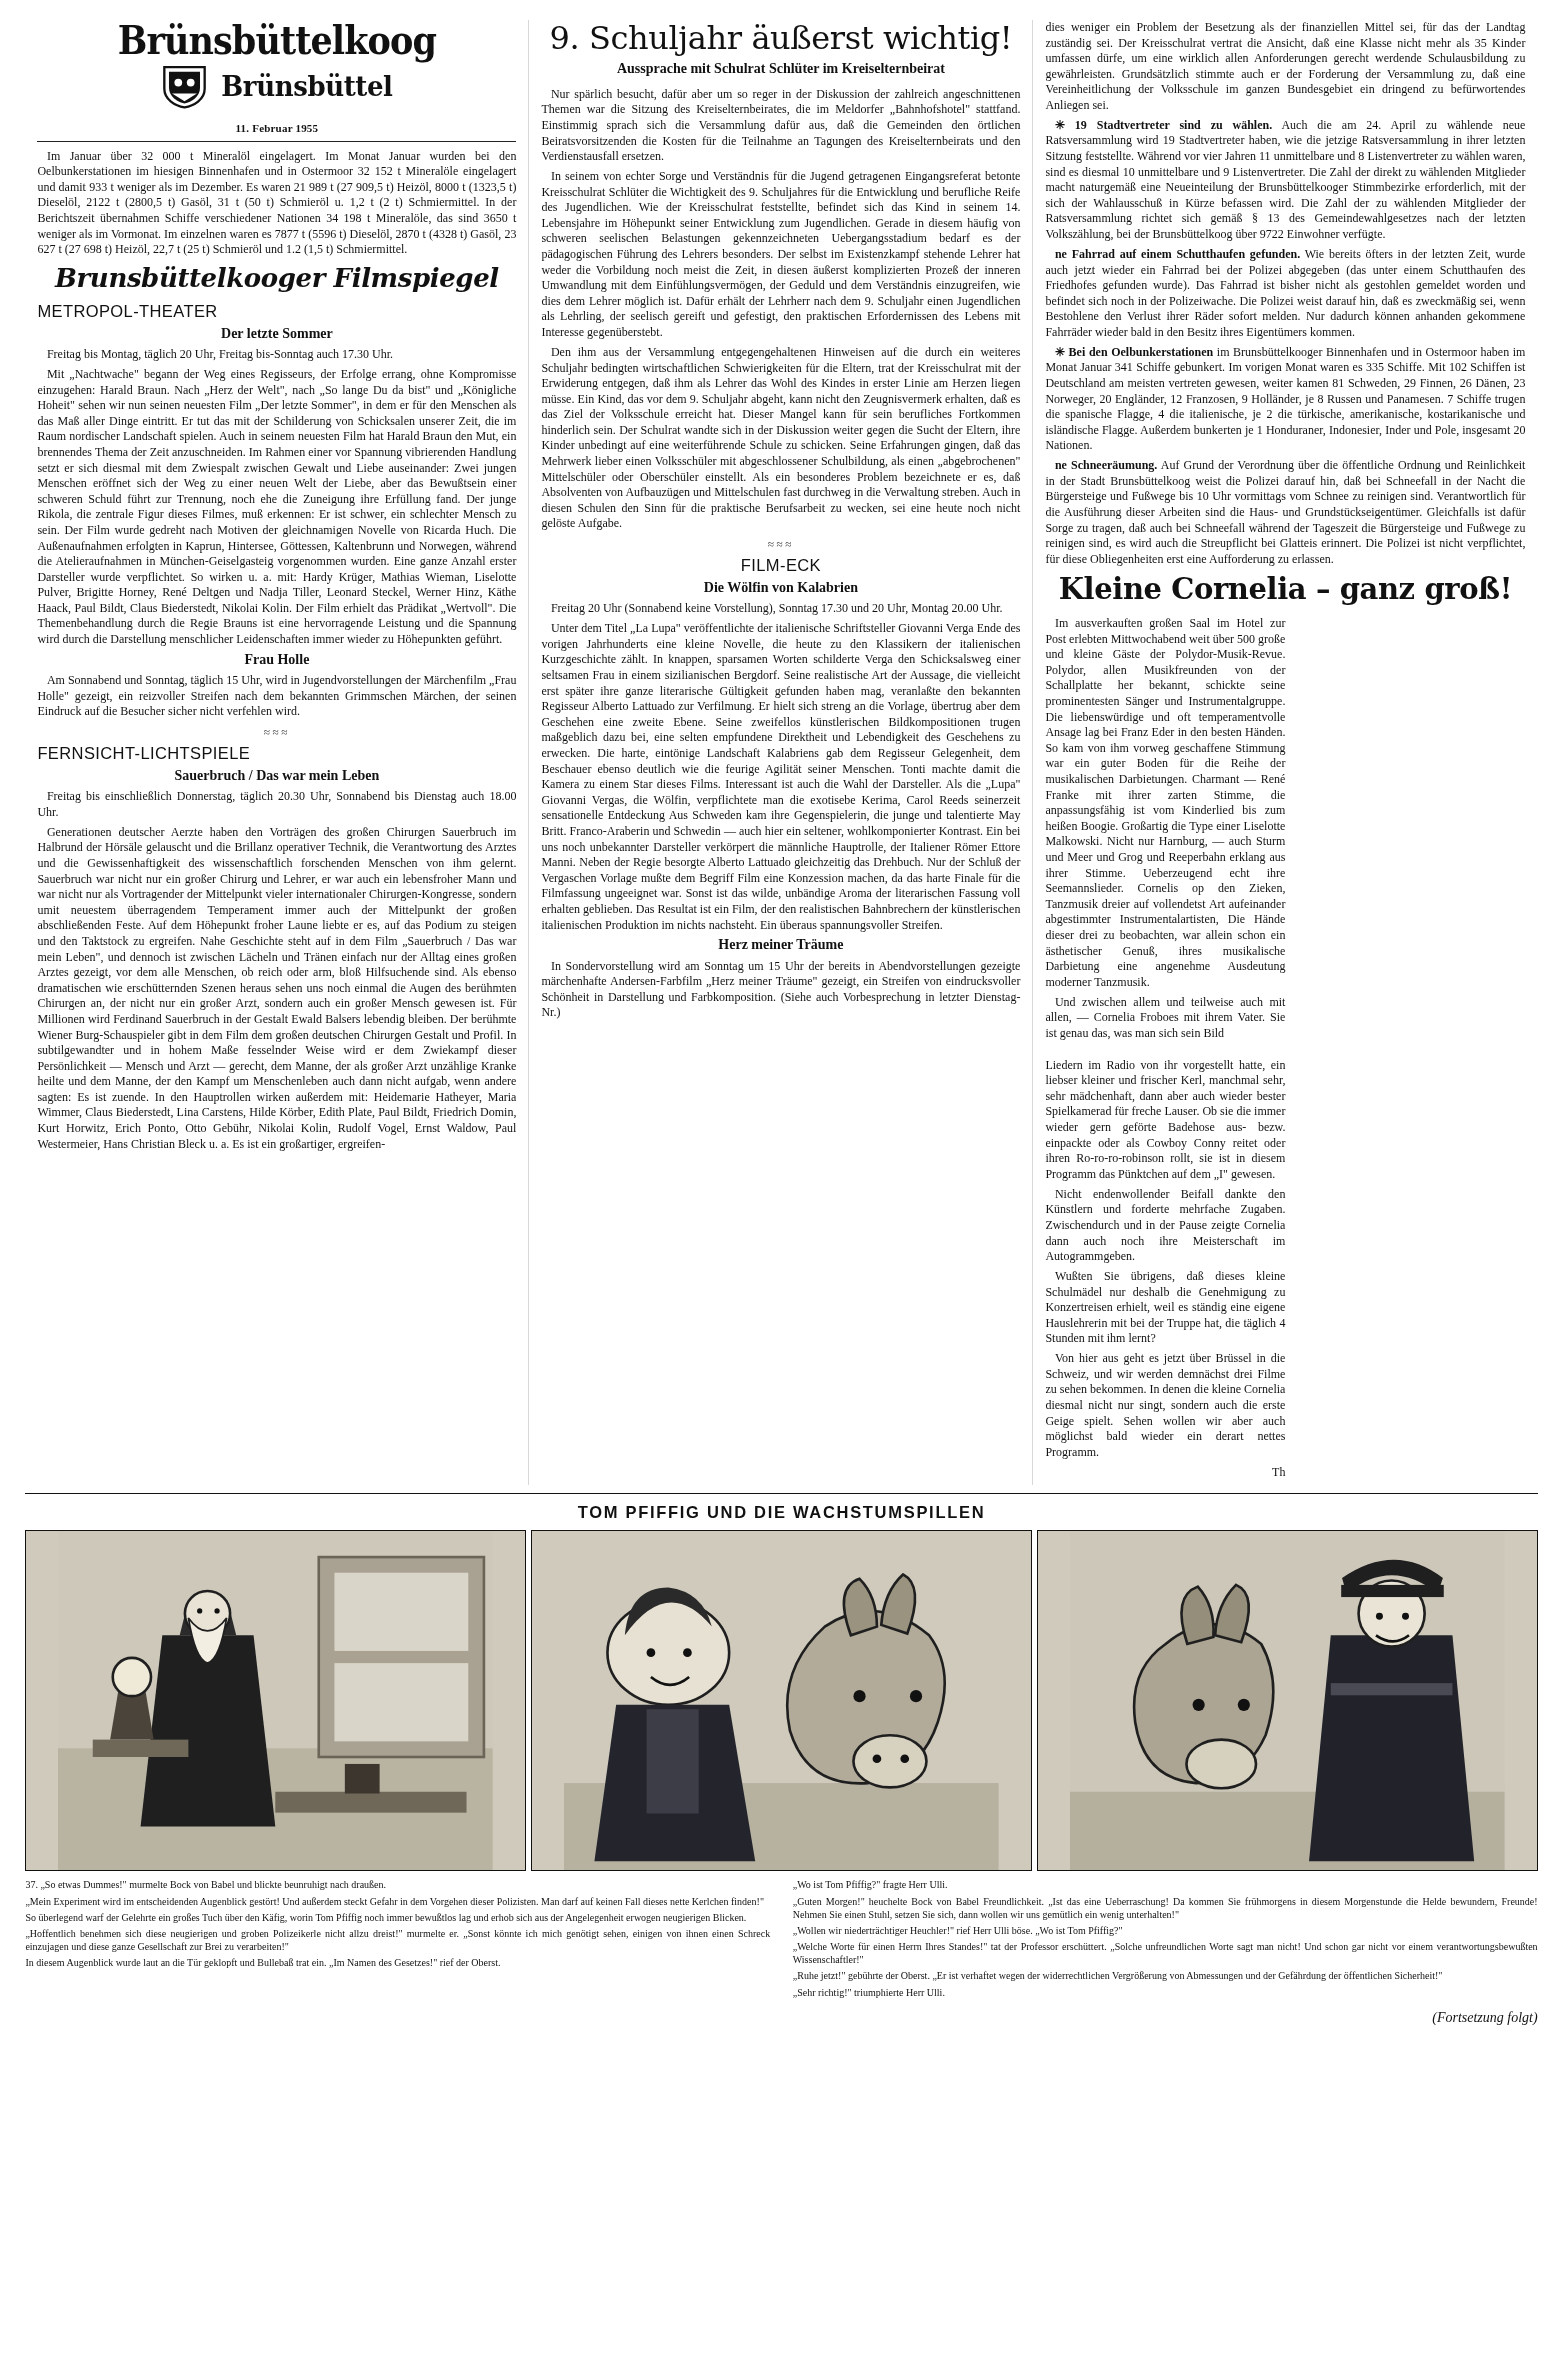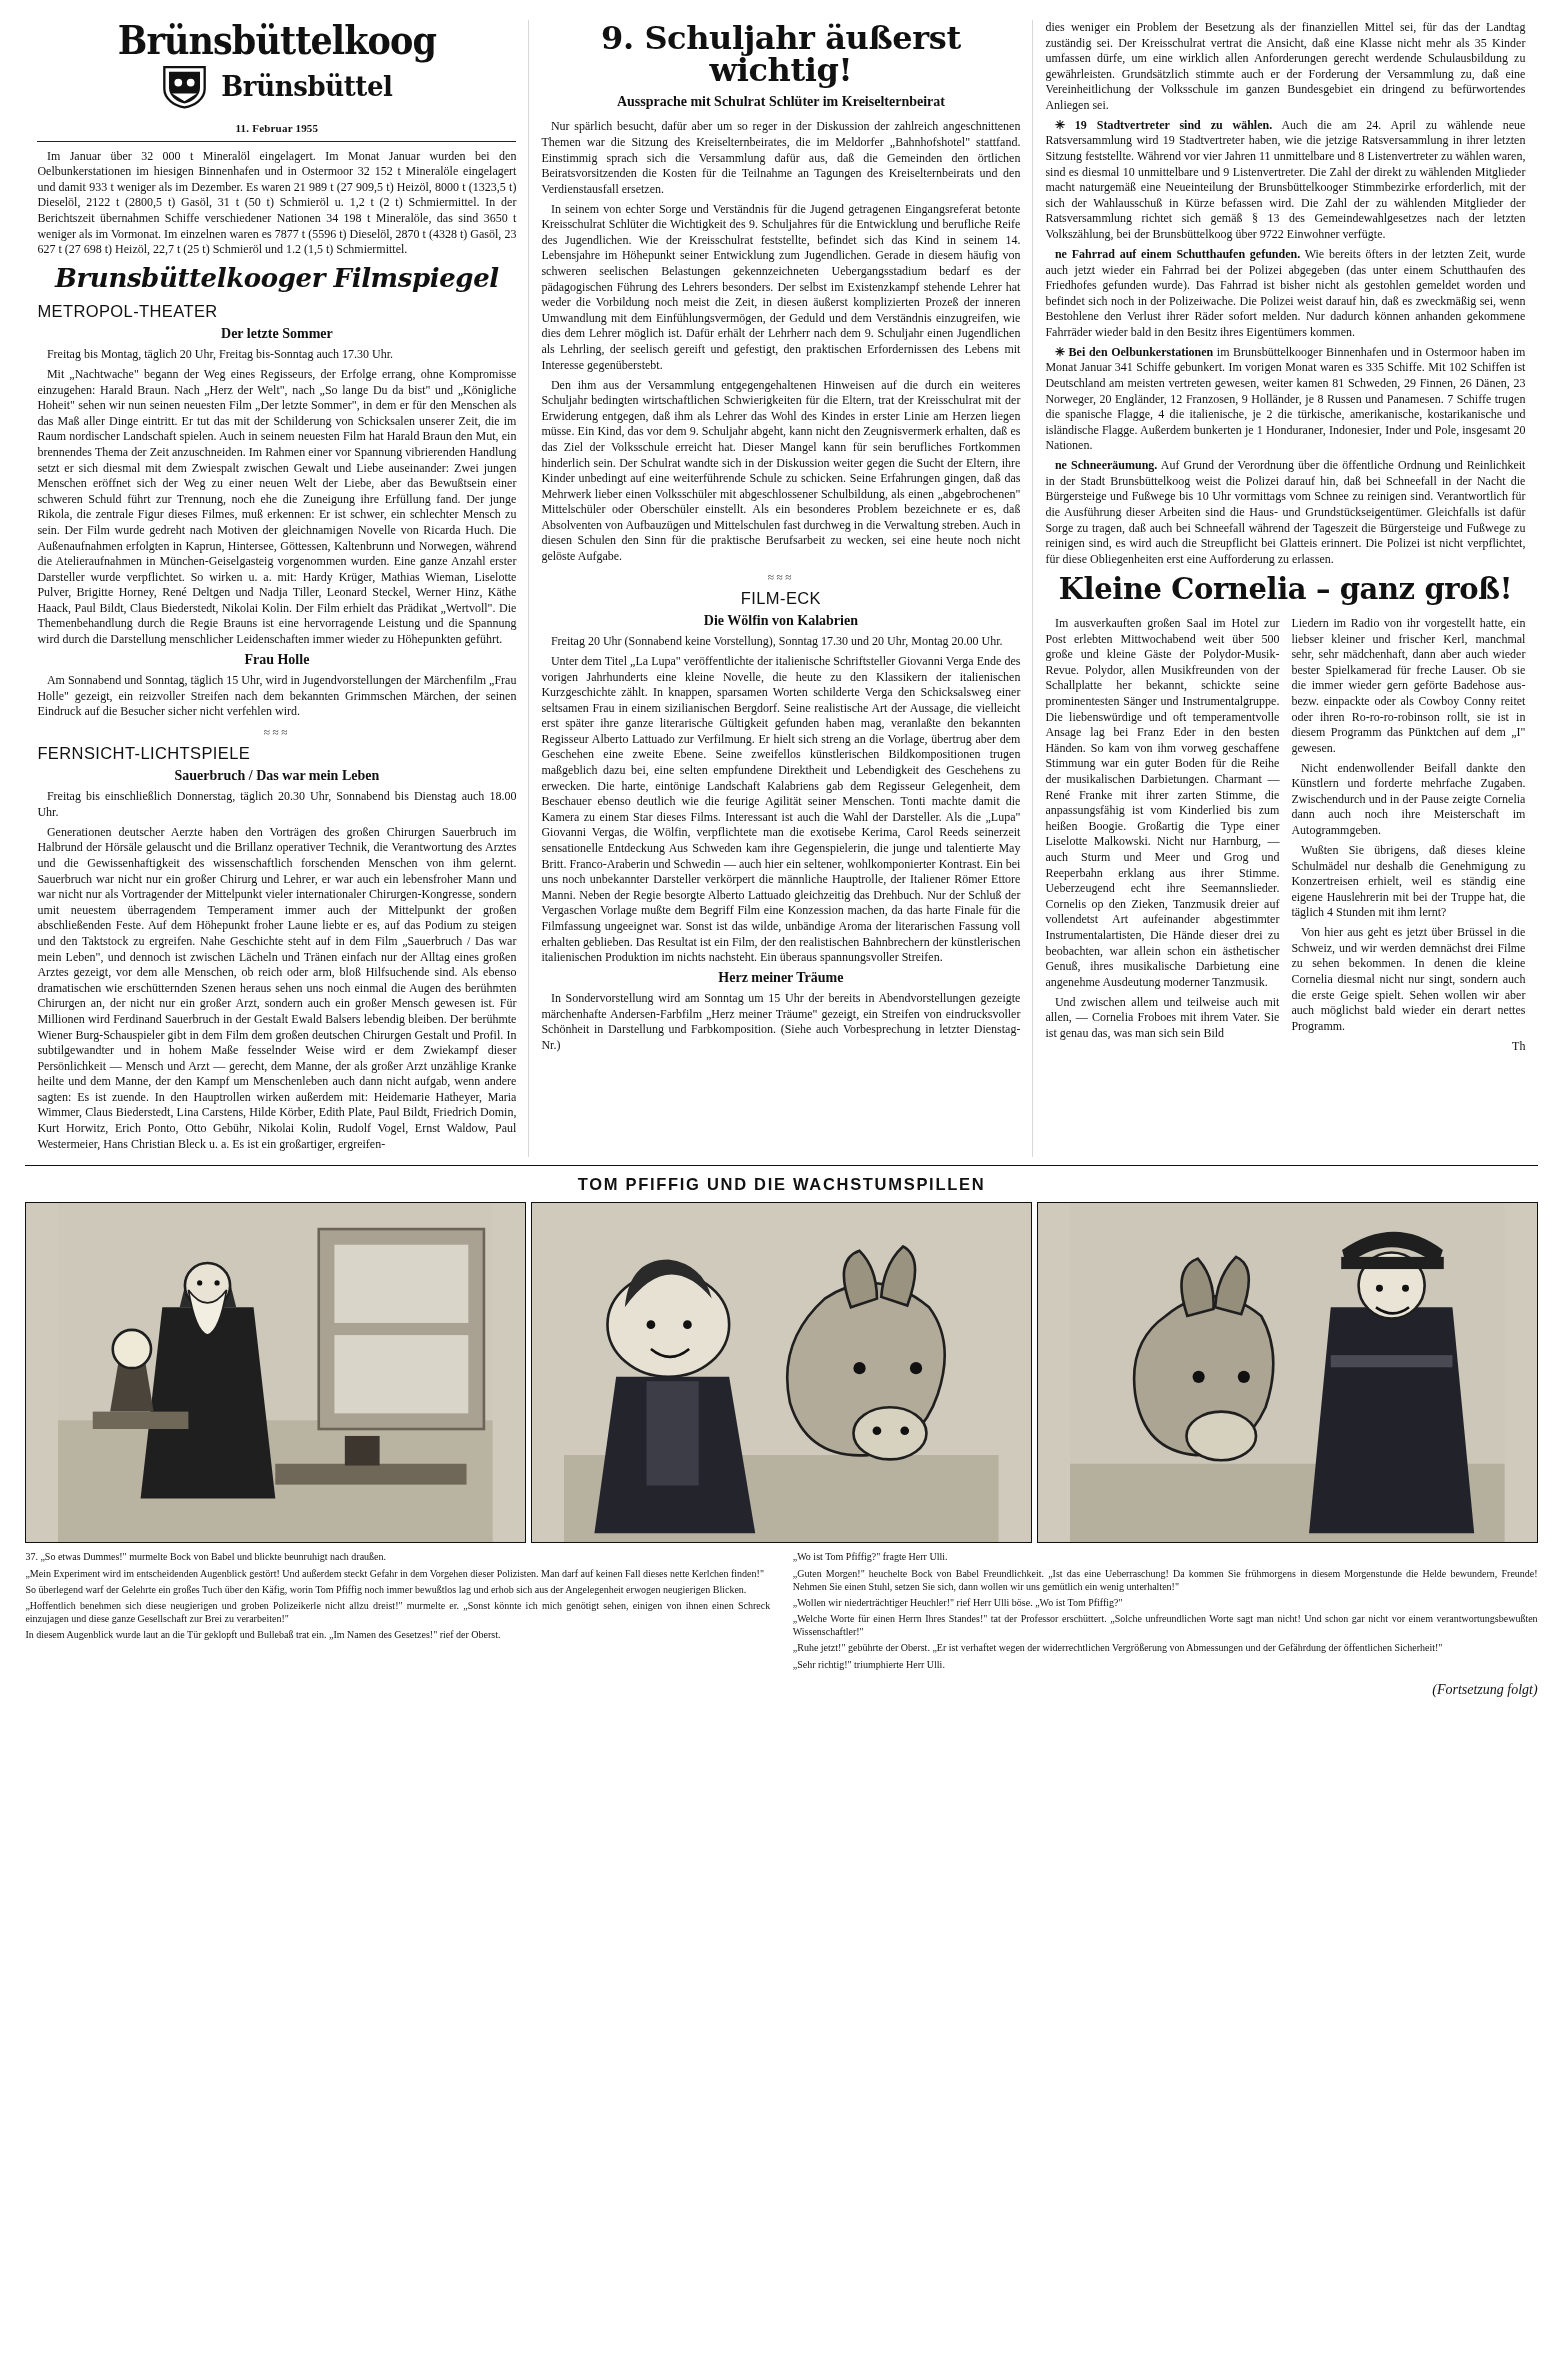--- a/index.html
+++ b/index.html
@@ -87,21 +87,21 @@
     text-align: justify;
     margin: 0 0 4.3px 0;
     hyphens: auto;
     text-indent: 0;
   }
   p.body.ind { text-indent: 9.5px; }
 
   
   .headline-main {
     font-family: "DejaVu Serif", serif;
-    font-weight: bold;
+    font-weight: normal;
     font-size: 32px;
     line-height: 1.02;
     text-align: center;
     margin: 1.7px 0 7px 0;
     letter-spacing: -0.4px;
   }
   .subhead-main {
     font-weight: bold;
     font-size: 14px;
     text-align: center;
@@ -264,21 +264,21 @@
       <p class="body ind"><span class="star">✳ 19 Stadtvertreter sind zu wählen.</span> <span>Auch die am 24. April zu wählende neue Ratsversammlung wird 19 Stadtvertreter haben, wie die jetzige Ratsversammlung in ihrer letzten Sitzung feststellte. Während vor vier Jahren 11 unmittelbare und 8 Listenvertreter zu wählen waren, sind es diesmal 10 unmittelbare und 9 Listenvertreter. Die Zahl der direkt zu wählenden Mitglieder macht naturgemäß eine Neueinteilung der Brunsbüttelkooger Stimmbezirke erforderlich, mit der sich der Wahlausschuß in Kürze befassen wird. Die Zahl der zu wählenden Mitglieder der Ratsversammlung richtet sich gemäß § 13 des Gemeindewahlgesetzes nach der letzten Volkszählung, bei der Brunsbüttelkoog über 9722 Einwohner verfügte.</span></p>
 
       <p class="body ind"><span class="star">ne Fahrrad auf einem Schutthaufen gefunden.</span> <span>Wie bereits öfters in der letzten Zeit, wurde auch jetzt wieder ein Fahrrad bei der Polizei abgegeben (das unter einem Schutthaufen des Friedhofes gefunden wurde). Das Fahrrad ist bisher nicht als gestohlen gemeldet worden und befindet sich noch in der Polizeiwache. Die Polizei weist darauf hin, daß es zweckmäßig sei, wenn Bestohlene den Verlust ihrer Räder sofort melden. Nur dadurch können anhanden gekommene Fahrräder wieder bald in den Besitz ihres Eigentümers kommen.</span></p>
 
       <p class="body ind"><span class="star">✳ Bei den Oelbunkerstationen</span> <span>im Brunsbüttelkooger Binnenhafen und in Ostermoor haben im Monat Januar 341 Schiffe gebunkert. Im vorigen Monat waren es 335 Schiffe. Mit 102 Schiffen ist Deutschland am meisten vertreten gewesen, weiter kamen 81 Schweden, 29 Finnen, 26 Dänen, 23 Norweger, 20 Engländer, 12 Franzosen, 9 Holländer, je 8 Russen und Panamesen. 7 Schiffe trugen die spanische Flagge, 4 die italienische, je 2 die türkische, amerikanische, kostarikanische und isländische Flagge. Außerdem bunkerten je 1 Honduraner, Indonesier, Inder und Pole, insgesamt 20 Nationen.</span></p>
 
       <p class="body ind"><span class="star">ne Schneeräumung.</span> <span>Auf Grund der Verordnung über die öffentliche Ordnung und Reinlichkeit in der Stadt Brunsbüttelkoog weist die Polizei darauf hin, daß bei Schneefall in der Nacht die Bürgersteige und Fußwege bis 10 Uhr vormittags vom Schnee zu reinigen sind. Verantwortlich für die Ausführung dieser Arbeiten sind die Haus- und Grundstückseigentümer. Gleichfalls ist dafür Sorge zu tragen, daß auch bei Schneefall während der Tageszeit die Bürgersteige und Fußwege zu reinigen sind, es wird auch die Streupflicht bei Glatteis erinnert. Die Polizei ist nicht verpflichtet, für diese Obliegenheiten erst eine Aufforderung zu erlassen.</span></p>
 
       <div class="headline-cornelia">Kleine Cornelia – ganz groß!</div>
 
-      <div style="display:flex; gap:12px;">
+      <div style="display:flex; gap:12px;flex-direction:column;">
         <div style="width:50%;">
           <p class="body ind">Im ausverkauften großen Saal im Hotel zur Post erlebten Mittwochabend weit über 500 große und kleine Gäste der Polydor-Musik-Revue. Polydor, allen Musikfreunden von der Schallplatte her bekannt, schickte seine prominentesten Sänger und Instrumentalgruppe. Die liebenswürdige und oft temperamentvolle Ansage lag bei Franz Eder in den besten Händen. So kam von ihm vorweg geschaffene Stimmung war ein guter Boden für die Reihe der musikalischen Darbietungen. Charmant — René Franke mit ihrer zarten Stimme, die anpassungsfähig ist vom Kinderlied bis zum heißen Boogie. Großartig die Type einer Liselotte Malkowski. Nicht nur Harnburg, — auch Sturm und Meer und Grog und Reeperbahn erklang aus ihrer Stimme. Ueberzeugend echt ihre Seemannslieder. Cornelis op den Zieken, Tanzmusik dreier auf vollendetst Art aufeinander abgestimmter Instrumentalartisten, Die Hände dieser drei zu beobachten, war allein schon ein ästhetischer Genuß, ihres musikalische Darbietung eine angenehme Ausdeutung moderner Tanzmusik.</p>
           <p class="body ind">Und zwischen allem und teilweise auch mit allen, — Cornelia Froboes mit ihrem Vater. Sie ist genau das, was man sich sein Bild</p>
         </div>
         <div style="width:50%;">
           <p class="body">Liedern im Radio von ihr vorgestellt hatte, ein liebser kleiner und frischer Kerl, manchmal sehr, sehr mädchenhaft, dann aber auch wieder bester Spielkamerad für freche Lauser. Ob sie die immer wieder gern geförte Badehose aus- bezw. einpackte oder als Cowboy Conny reitet oder ihren Ro-ro-ro-robinson rollt, sie ist in diesem Programm das Pünktchen auf dem „I" gewesen.</p>
           <p class="body ind">Nicht endenwollender Beifall dankte den Künstlern und forderte mehrfache Zugaben. Zwischendurch und in der Pause zeigte Cornelia dann auch noch ihre Meisterschaft im Autogrammgeben.</p>
           <p class="body ind">Wußten Sie übrigens, daß dieses kleine Schulmädel nur deshalb die Genehmigung zu Konzertreisen erhielt, weil es ständig eine eigene Hauslehrerin mit bei der Truppe hat, die täglich 4 Stunden mit ihm lernt?</p>
           <p class="body ind">Von hier aus geht es jetzt über Brüssel in die Schweiz, und wir werden demnächst drei Filme zu sehen bekommen. In denen die kleine Cornelia diesmal nicht nur singt, sondern auch die erste Geige spielt. Sehen wollen wir aber auch möglichst bald wieder ein derart nettes Programm.</p>
           <p class="body" style="text-align:right;">Th</p>

